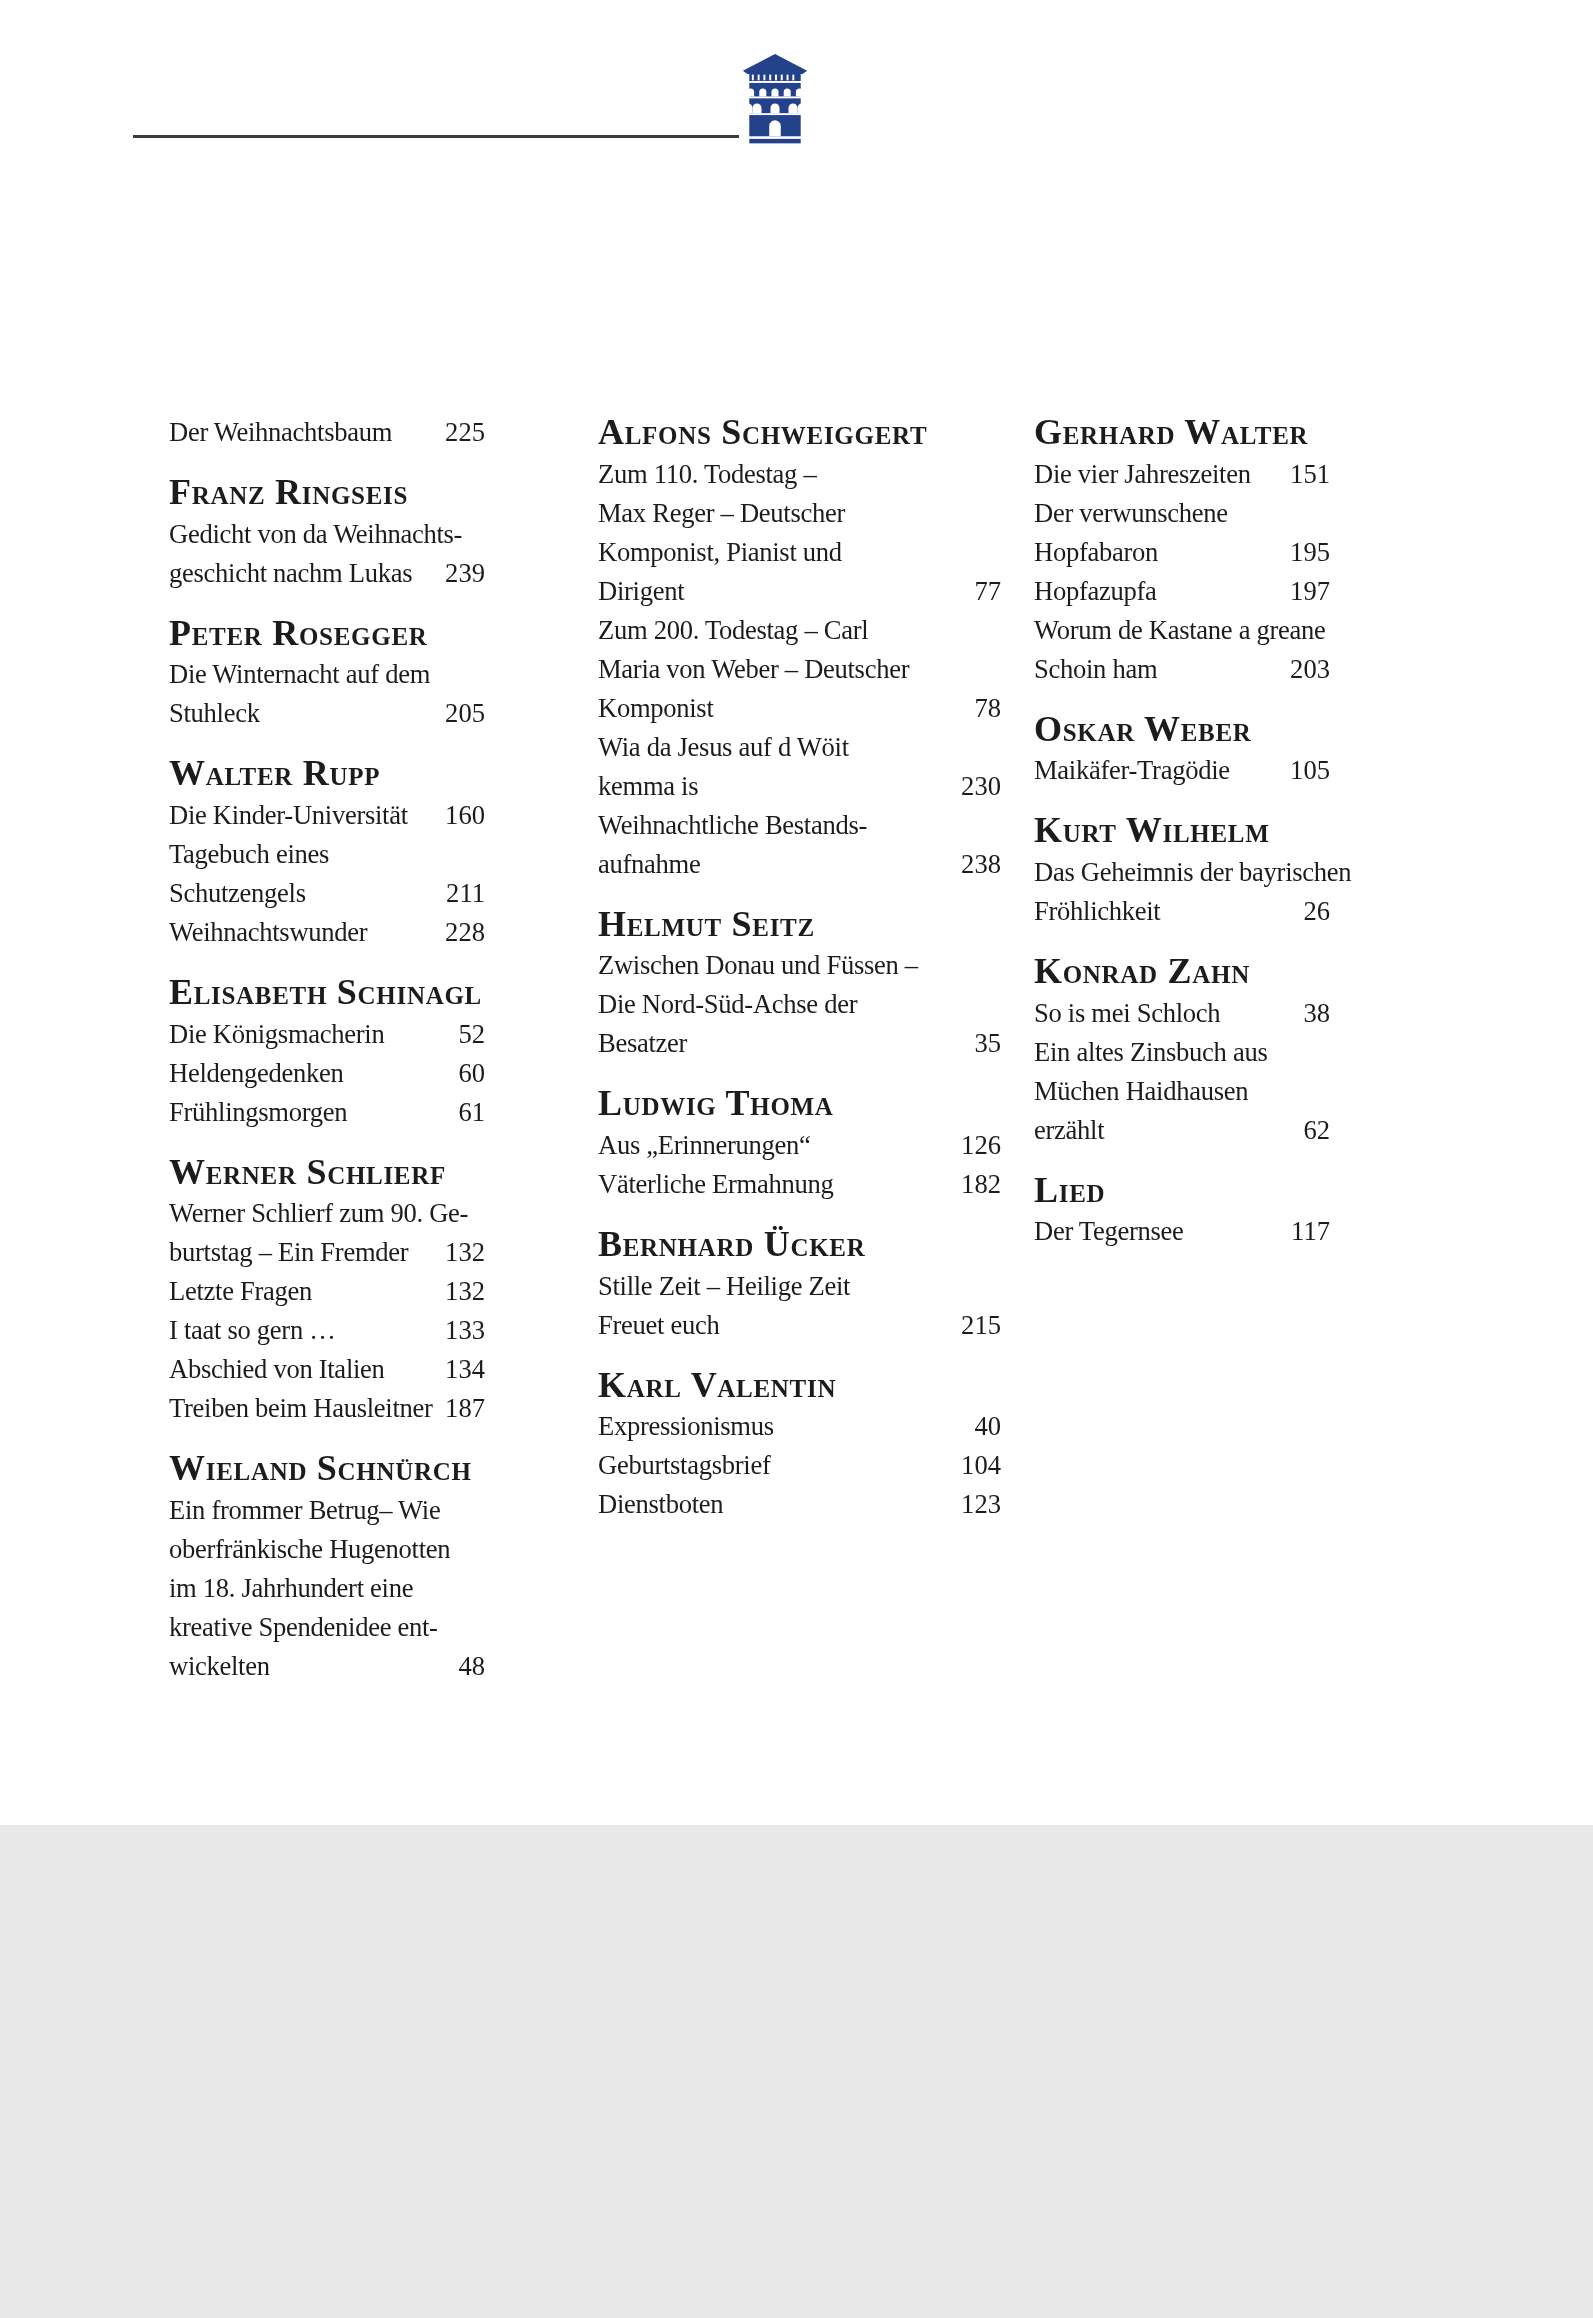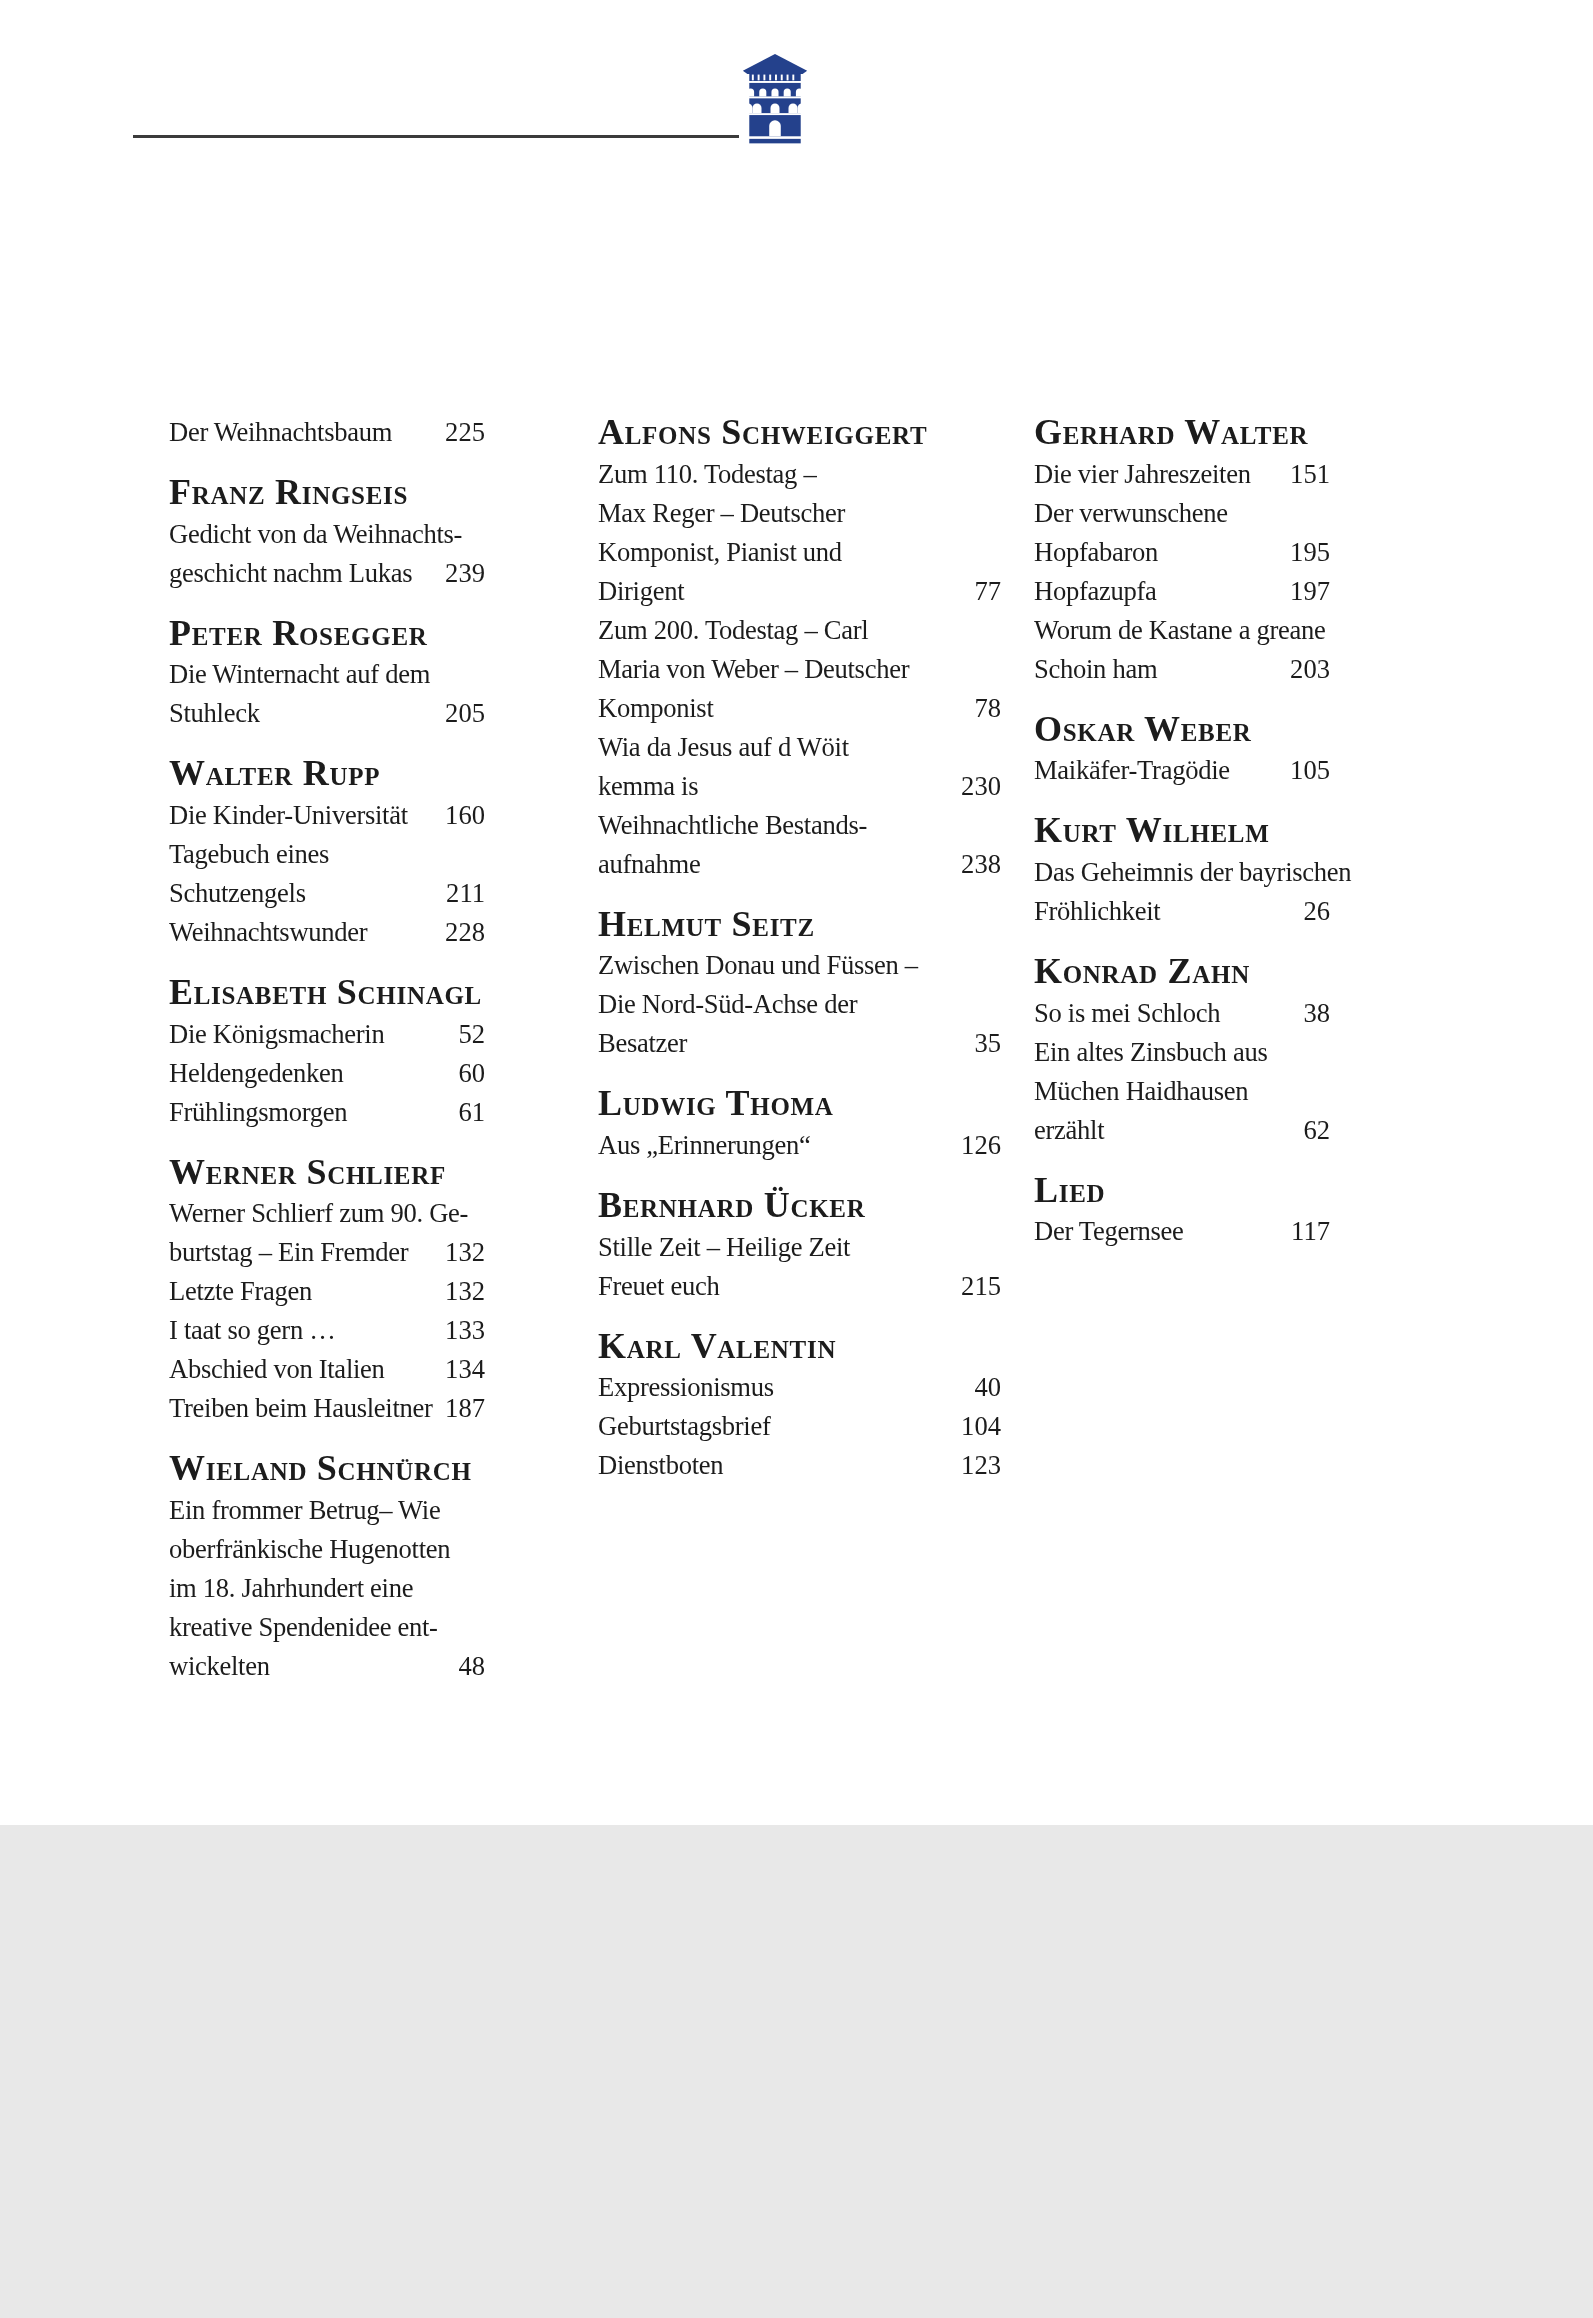--- a/index.html
+++ b/index.html
@@ -253,20 +253,24 @@
             <span class="t">Besatzer</span>
             <span class="p">35</span>
           </div>
         </div>
         <div class="block">
           <div class="author">Ludwig Thoma</div>
           <div class="line">
             <span class="t">Aus „Erinnerungen“</span>
             <span class="p">126</span>
           </div>
+          <div class="line">
+            <span class="t">Väterliche Ermahnung</span>
+            <span class="p">182</span>
+          </div>
         </div>
         <div class="block">
           <div class="author">Bernhard Ücker</div>
           <div class="line">
             <span class="t">Stille Zeit – Heilige Zeit</span>
           </div>
           <div class="line">
             <span class="t">Freuet euch</span>
             <span class="p">215</span>
           </div>

